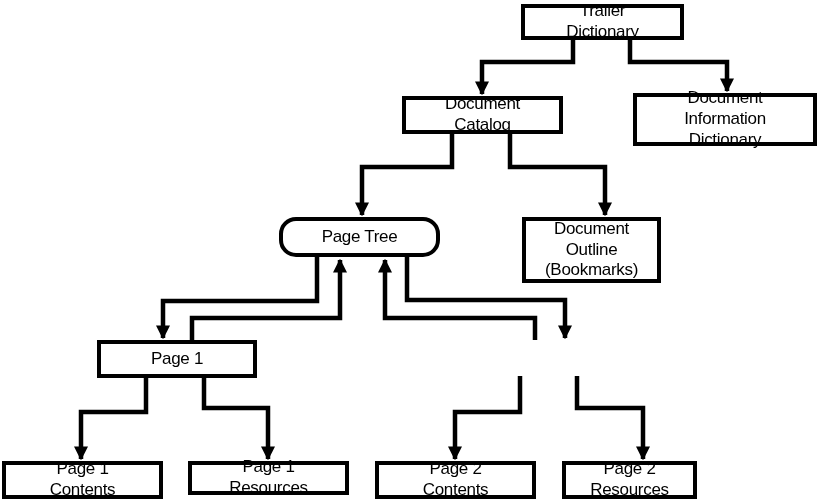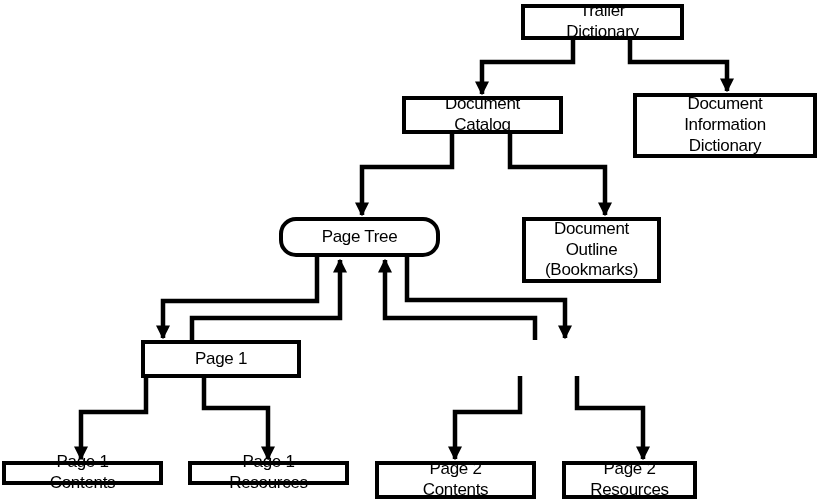--- a/index.html
+++ b/index.html
@@ -34,27 +34,27 @@
     justify-content: center;
     text-align: center;
     font-size: 17px;
     letter-spacing: -0.3px;
     line-height: 1.22;
     padding: 0 20px;
   }
   
   #n-trailer  { left: 521px; top:   4px; width: 163px; height: 36px; }
   #n-catalog  { left: 402px; top:  96px; width: 161px; height: 38px; }
-  #n-info     { left: 633px; top:  93px; width: 184px; height: 65px; }
+  #n-info     { left: 633px; top:  93px; width: 184px; height: 53px; }
   #n-pagetree { left: 279px; top: 217px; width: 161px; height: 40px; border-radius: 17px; }
   #n-outline  { left: 522px; top: 217px; width: 139px; height: 66px; }
-  #n-page1    { left:  97px; top: 340px; width: 160px; height: 38px; margin-left: 44px; }
+  #n-page1    { left:  97px; top: 340px; width: 160px; height: 38px; }
   #n-page2    { left: 470px; top: 340px; width: 160px; height: 38px; }
-  #n-p1c      { left:   2px; top: 461px; width: 161px; height: 24px; }
-  #n-p1r      { left: 188px; top: 461px; width: 161px; height: 24px; }
+  #n-p1c      { left:   2px; top: 461px; width: 161px; height: 38px; }
+  #n-p1r      { left: 188px; top: 461px; width: 161px; height: 34px; }
   #n-p2c      { left: 375px; top: 461px; width: 161px; height: 38px; text-align: center; }
   #n-p2r      { left: 562px; top: 461px; width: 135px; height: 38px; }
 </style>
 </head>
 <body>
 
 <div class="canvas">
 
   <svg class="edges" viewBox="0 0 819 503" xmlns="http://www.w3.org/2000/svg">
     <defs>

